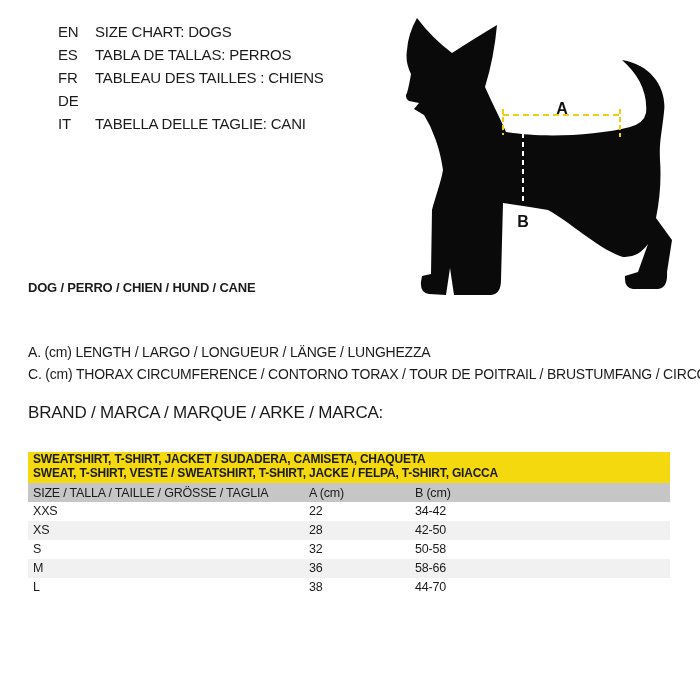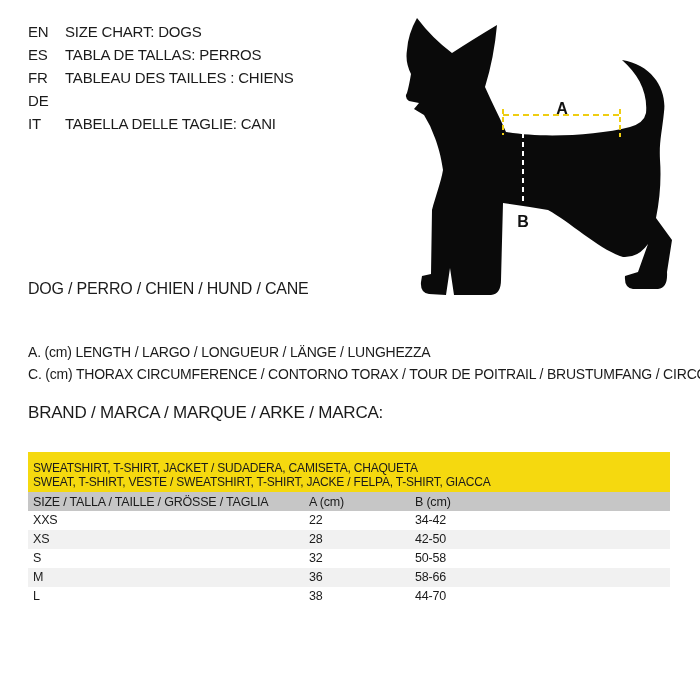--- a/index.html
+++ b/index.html
@@ -12,35 +12,35 @@
     --measure-b-dash:#FFFFFF;
   }
   html,body{margin:0;padding:0;background:#fff;}
   .page{
     position:relative;width:700px;height:700px;background:#fff;overflow:hidden;
     font-family:"Liberation Sans",sans-serif;color:var(--text);
     letter-spacing:-0.2px;
   }
   
   .lang-list{position:absolute;left:28px;top:20px;}
-  .lang-row{display:flex;height:23px;align-items:center;font-size:15px;font-weight:500;}
+  .lang-row{display:flex;height:23px;align-items:center;font-size:15px;font-weight:500;margin-left:30px;}
   .lang-code{width:37px;flex:0 0 37px;}
   
   .dog-svg{position:absolute;left:390px;top:10px;width:310px;height:290px;}
   .dog-svg text{font-family:"Liberation Sans",sans-serif;font-weight:bold;font-size:16px;fill:#111;}
   
-  .dog-caption{position:absolute;left:28px;top:280px;font-size:16px;font-weight:400;}
+  .dog-caption{position:absolute;left:28px;top:280px;font-size:13px;font-weight:700;}
   .notes{position:absolute;left:28px;top:341px;font-size:14px;font-weight:500;line-height:22px;white-space:nowrap;}
   .brand{position:absolute;left:28px;top:403px;font-size:17px;font-weight:500;}
   
   .size-table{position:absolute;left:28px;top:452px;width:642px;}
   .banner{
     background:var(--banner-yellow);
-    font-weight:normal;font-size:12px;line-height:13.5px;
-    padding:10px 4px 3px 5px;
+    font-weight:bold;font-size:12px;line-height:13.5px;
+    padding:1px 4px 3px 5px;
   }
   .banner div{white-space:nowrap;}
   table{border-collapse:collapse;table-layout:fixed;width:642px;}
   col.c1{width:281px;} col.c2{width:106px;} col.c3{width:106px;} col.c4{width:149px;}
   thead tr{background:var(--header-gray);height:19px;}
   th{font-weight:normal;font-size:12.5px;padding:0;}
   th.size-h{text-align:left;padding-left:5px;}
   th.num-h{text-align:left;}
   tbody tr{height:19px;}
   tbody tr:nth-child(even){background:var(--row-alt-gray);}

